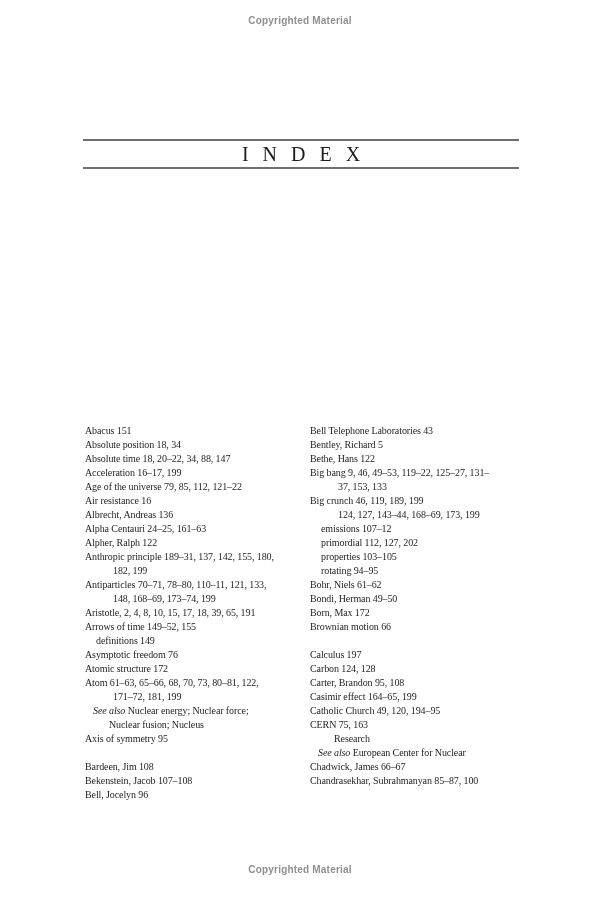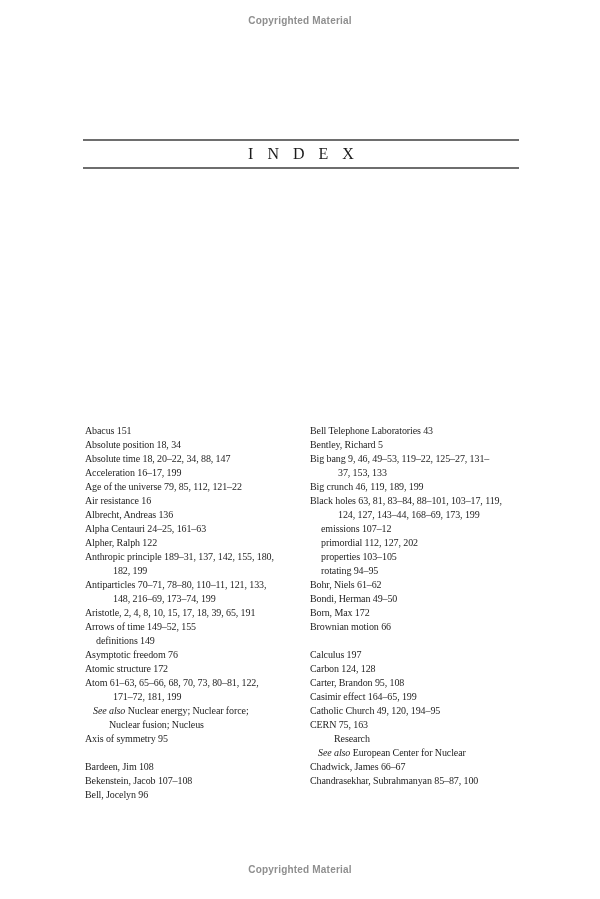--- a/index.html
+++ b/index.html
@@ -36,21 +36,21 @@
     top: 139px;
     width: 436px;
   }
   .rule {
     height: 2px;
     background: #555555;
     opacity: 0.85;
   }
   .heading {
     text-align: center;
-    font-size: 16px;
+    font-size: 20px;
     color: #1c1c1c;
     letter-spacing: 14px;
     padding-left: 14px; 
     line-height: 26px;
     height: 26px;
   }
 
   .columns {
     position: absolute;
     top: 424px;
@@ -99,43 +99,43 @@
         <div class="line l-main">Absolute time 18, 20–22, 34, 88, 147</div>
         <div class="line l-main">Acceleration 16–17, 199</div>
         <div class="line l-main">Age of the universe 79, 85, 112, 121–22</div>
         <div class="line l-main">Air resistance 16</div>
         <div class="line l-main">Albrecht, Andreas 136</div>
         <div class="line l-main">Alpha Centauri 24–25, 161–63</div>
         <div class="line l-main">Alpher, Ralph 122</div>
         <div class="line l-main">Anthropic principle 189–31, 137, 142, 155, 180,</div>
         <div class="line l-wrap">182, 199</div>
         <div class="line l-main">Antiparticles 70–71, 78–80, 110–11, 121, 133,</div>
-        <div class="line l-wrap">148, 216–69, 173–74, 199</div>
+        <div class="line l-wrap">148, 168–69, 173–74, 199</div>
         <div class="line l-main">Aristotle, 2, 4, 8, 10, 15, 17, 18, 39, 65, 191</div>
         <div class="line l-main">Arrows of time 149–52, 155</div>
         <div class="line l-sub">definitions 149</div>
         <div class="line l-main">Asymptotic freedom 76</div>
         <div class="line l-main">Atomic structure 172</div>
         <div class="line l-main">Atom 61–63, 65–66, 68, 70, 73, 80–81, 122,</div>
         <div class="line l-wrap">171–72, 181, 199</div>
         <div class="line l-see"><em>See also</em> Nuclear energy; Nuclear force;</div>
         <div class="line l-see2">Nuclear fusion; Nucleus</div>
         <div class="line l-main">Axis of symmetry 95</div>
         <div class="line l-blank">&nbsp;</div>
         <div class="line l-main">Bardeen, Jim 108</div>
         <div class="line l-main">Bekenstein, Jacob 107–108</div>
         <div class="line l-main">Bell, Jocelyn 96</div>
       </div>
     <div class="col right" id="col-right">
         <div class="line l-main">Bell Telephone Laboratories 43</div>
         <div class="line l-main">Bentley, Richard 5</div>
+        <div class="line l-main">Bethe, Hans 122</div>
         <div class="line l-main">Big bang 9, 46, 49–53, 119–22, 125–27, 131–</div>
         <div class="line l-wrap">37, 153, 133</div>
         <div class="line l-main">Big crunch 46, 119, 189, 199</div>
-        <div class="line l-main">Black holes 63, 81, 83–84, 88–101, 103–17, 119,</div>
         <div class="line l-wrap">124, 127, 143–44, 168–69, 173, 199</div>
         <div class="line l-sub">emissions 107–12</div>
         <div class="line l-sub">primordial 112, 127, 202</div>
         <div class="line l-sub">properties 103–105</div>
         <div class="line l-sub">rotating 94–95</div>
         <div class="line l-main">Bohr, Niels 61–62</div>
         <div class="line l-main">Bondi, Herman 49–50</div>
         <div class="line l-main">Born, Max 172</div>
         <div class="line l-main">Brownian motion 66</div>
         <div class="line l-blank">&nbsp;</div>

